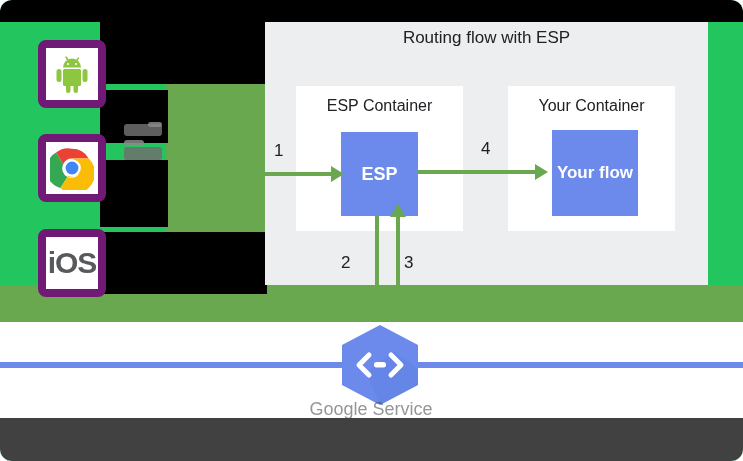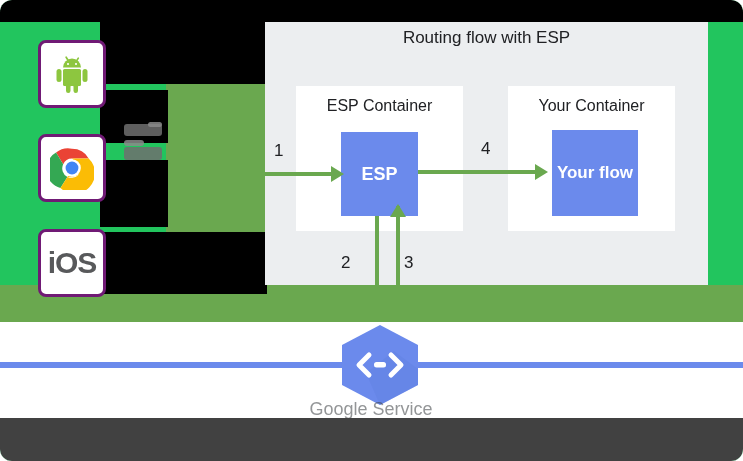--- a/index.html
+++ b/index.html
@@ -37,21 +37,21 @@
   .greenbox{position:absolute;left:166px;top:80px;width:101px;height:208px;background:#6aa84f;}
 
   .greenstub{position:absolute;height:3px;background:#6aa84f;}
   .s1{left:112px;top:79px;width:155px;}
   .s2{left:112px;top:174px;width:155px;}
   .s3{left:112px;top:266px;width:155px;}
 
   
   .tile{
     position:absolute;width:68px;height:68px;
-    background:#ffffff;border:3px solid #701a75;border-radius:8px;
+    background:#ffffff;border:8px solid #701a75;border-radius:8px;
     box-sizing:border-box;
     display:flex;align-items:center;justify-content:center;
   }
   .tile-android{left:38px;top:40px;}
   .tile-chrome{left:38px;top:134px;}
   .tile-ios{left:38px;top:229px;}
   .ios-text{font-weight:bold;font-size:30px;color:#58595b;letter-spacing:-1px;
             font-family:"Liberation Sans",sans-serif;}
 
   

